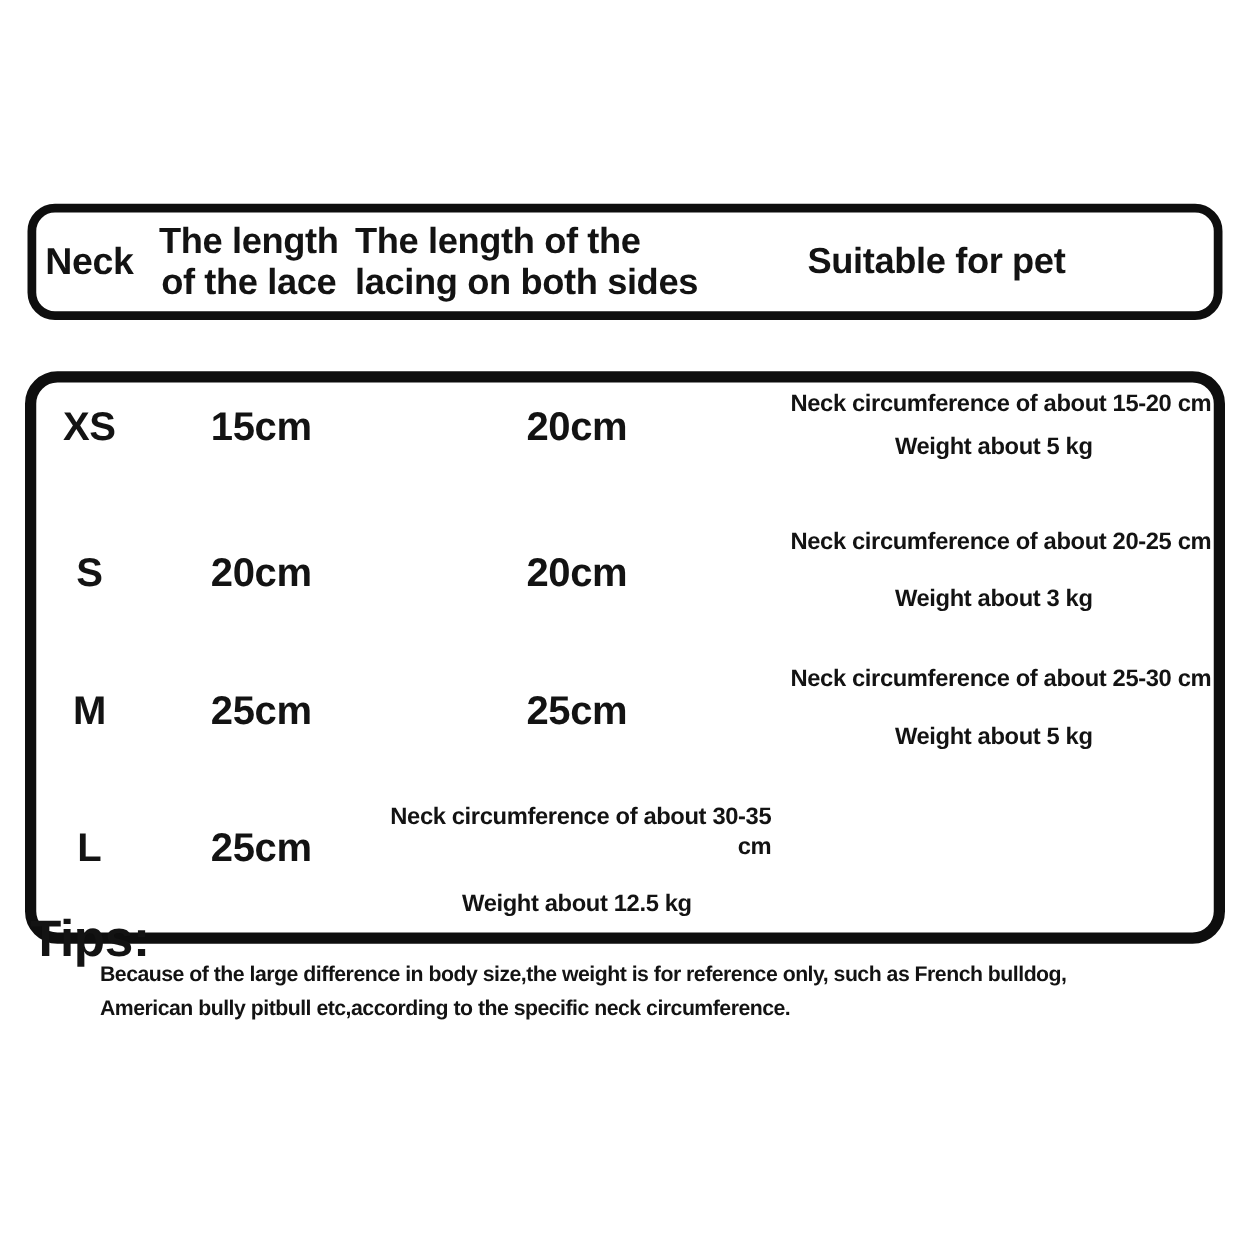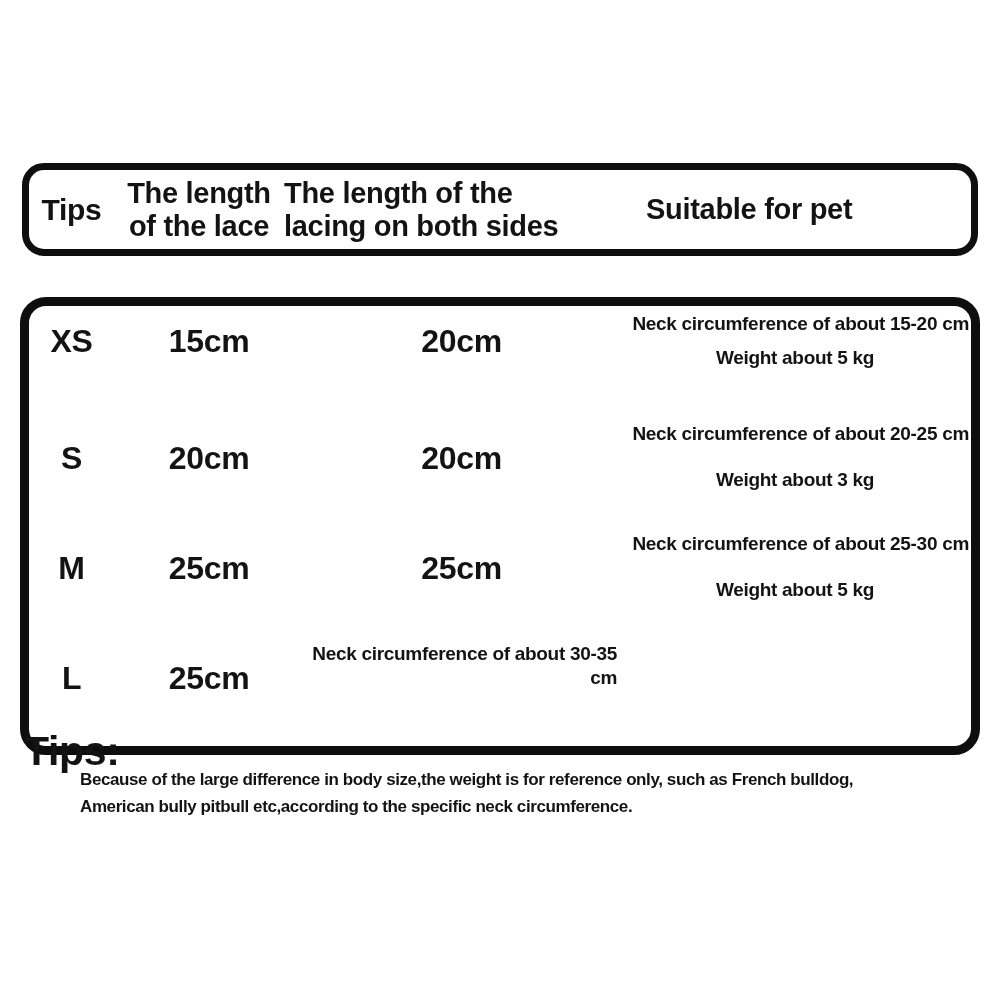--- a/index.html
+++ b/index.html
@@ -110,21 +110,21 @@
     white-space: pre-line;
     letter-spacing: -0.4px;
   }
 </style>
 </head>
 <body>
 
 <div class="canvas">
 
   <div class="header-box">
-    <div class="hcell c1">Tips</div>
+    <div class="hcell c1">Neck</div>
     <div class="hcell c2">The length
 of the lace</div>
     <div class="hcell c3">
       <span class="inner-left">The length of the
 lacing on both sides</span>
     </div>
     <div class="hcell c4">Suitable for pet</div>
   </div>
 
   <div class="body-box">
@@ -157,20 +157,21 @@
         <div class="neck">Neck circumference of about 25-30 cm</div>
         <div class="weight">Weight about 5 kg</div>
       </div>
     </div>
 
     <div class="row">
       <div class="cell">L</div>
       <div class="cell">25cm</div>
       <div class="pet">
         <div class="neck">Neck circumference of about 30-35 cm</div>
+        <div class="weight">Weight about 12.5 kg</div>
       </div>
     </div>
 
   </div>
 
   <div class="tips-label">Tips:</div>
   <div class="tips-text">Because of the large difference in body size,the weight is for reference only, such as French bulldog,
 American bully pitbull etc,according to the specific neck circumference.</div>
 
 </div>

